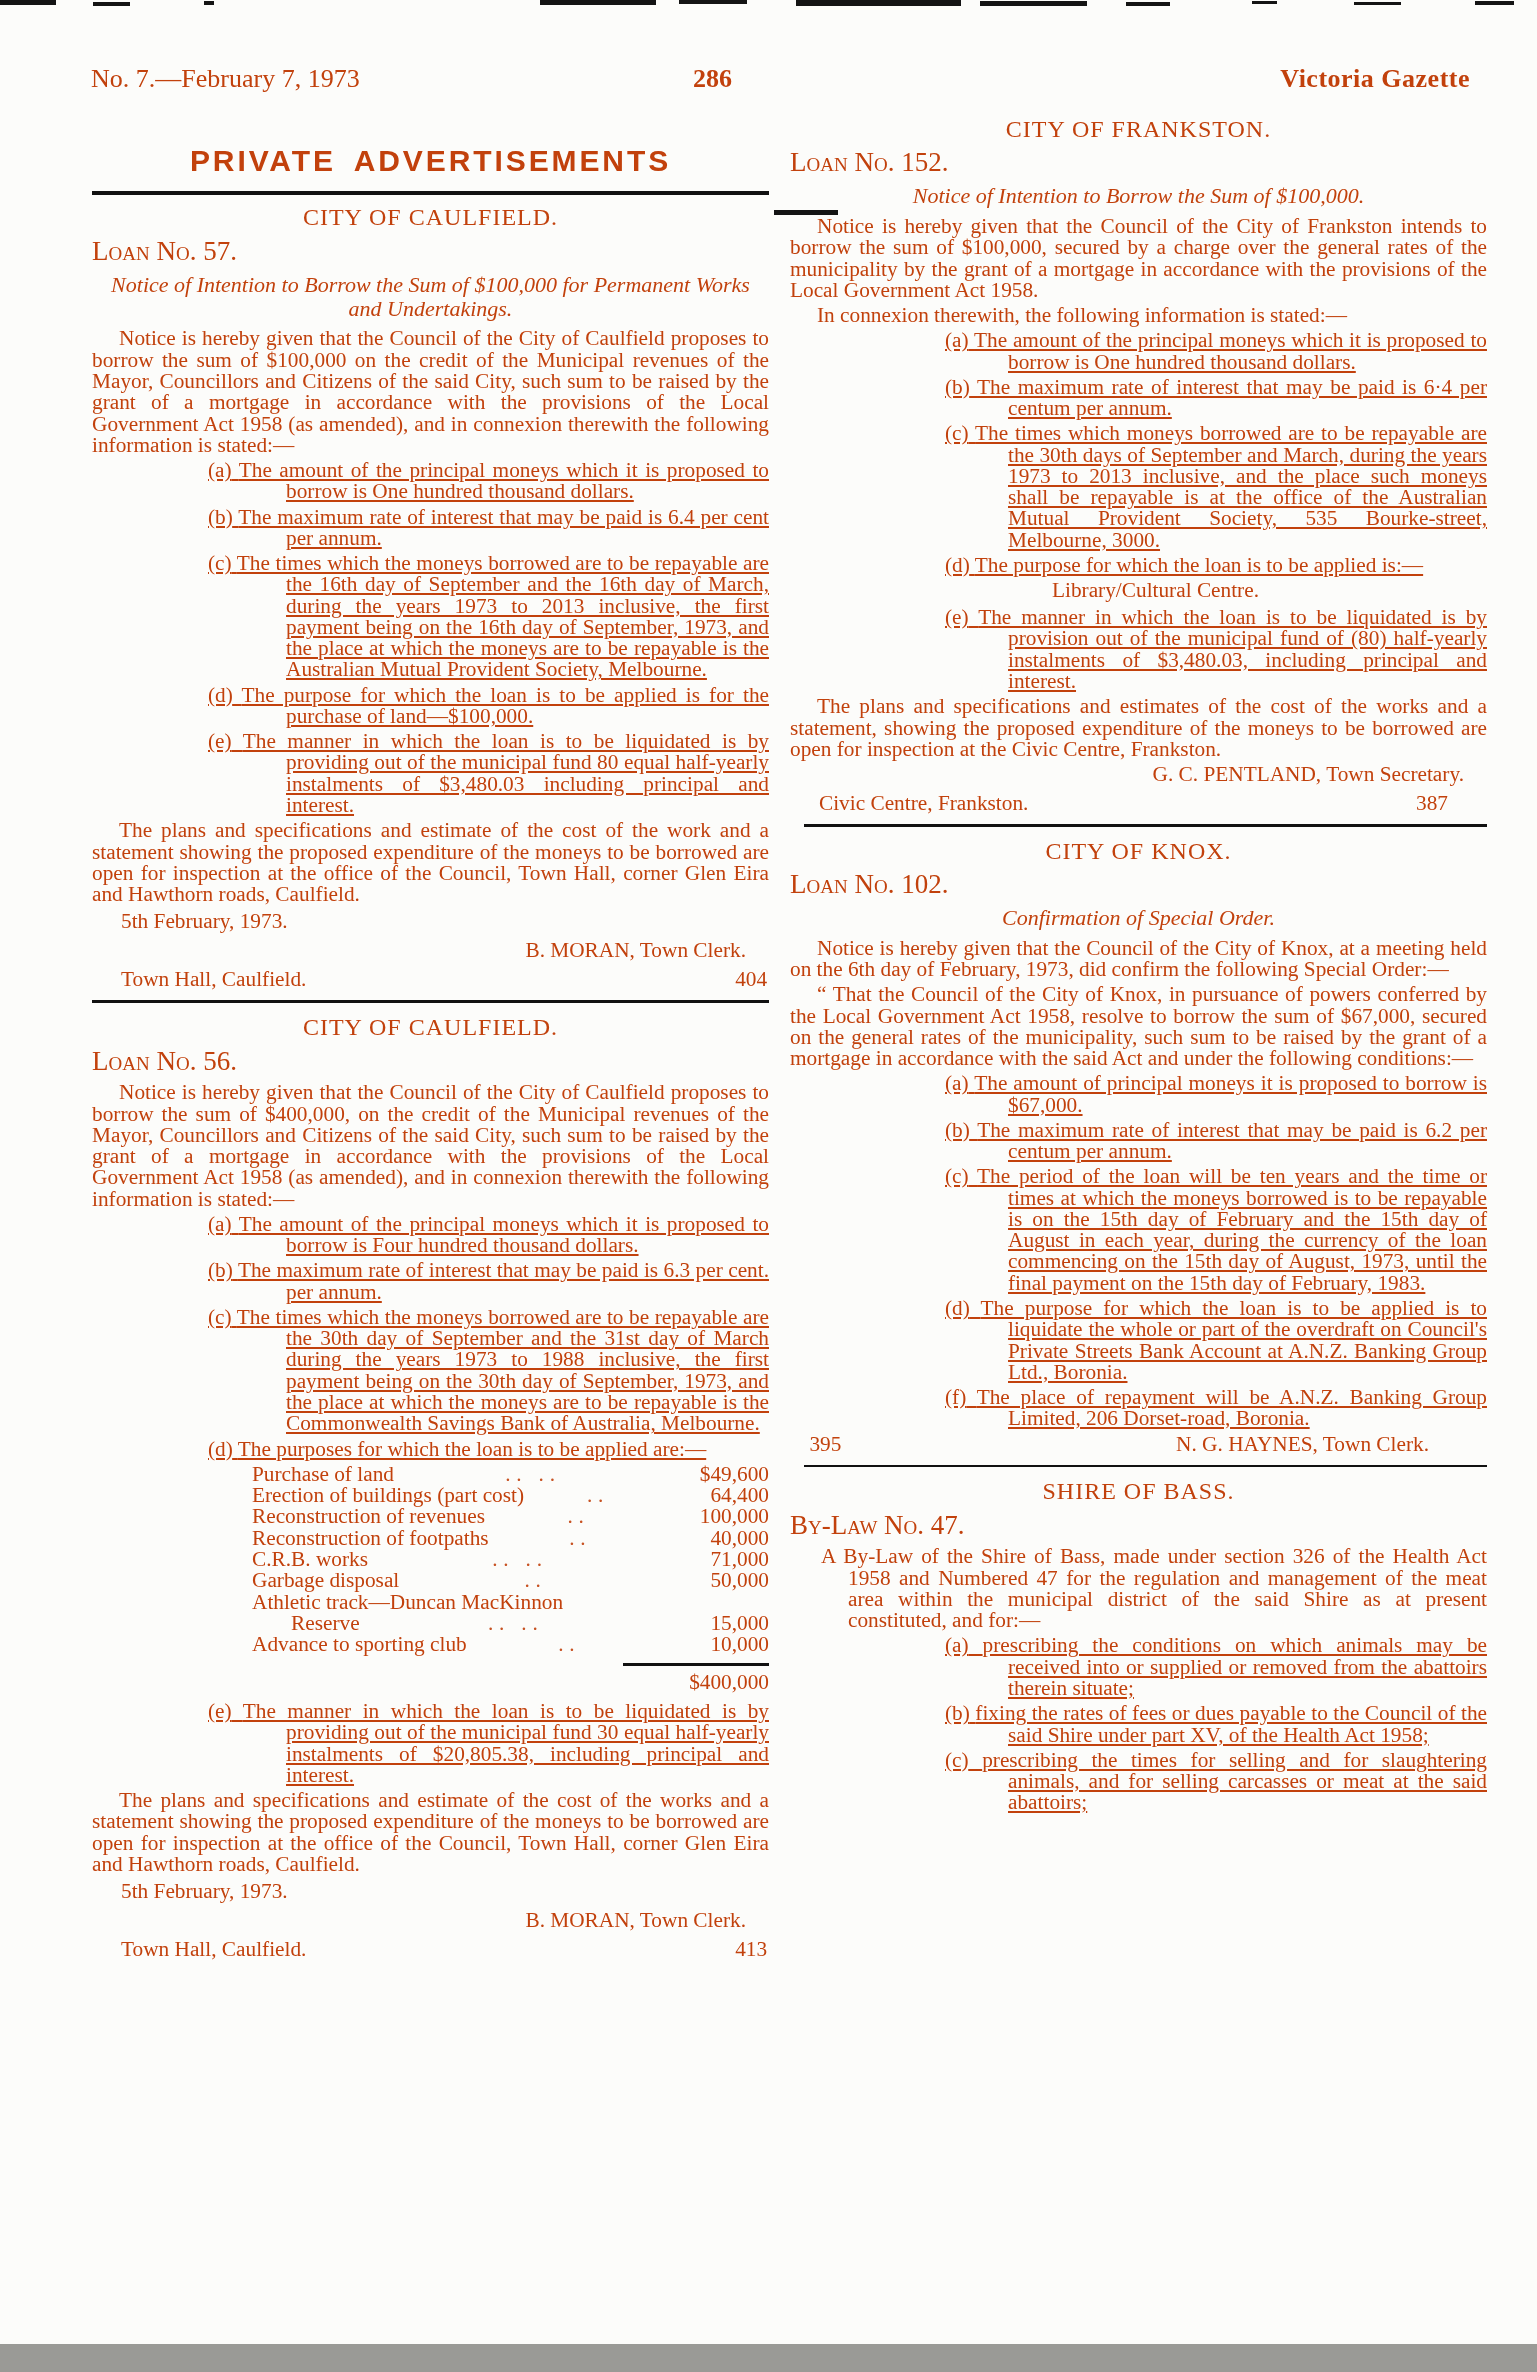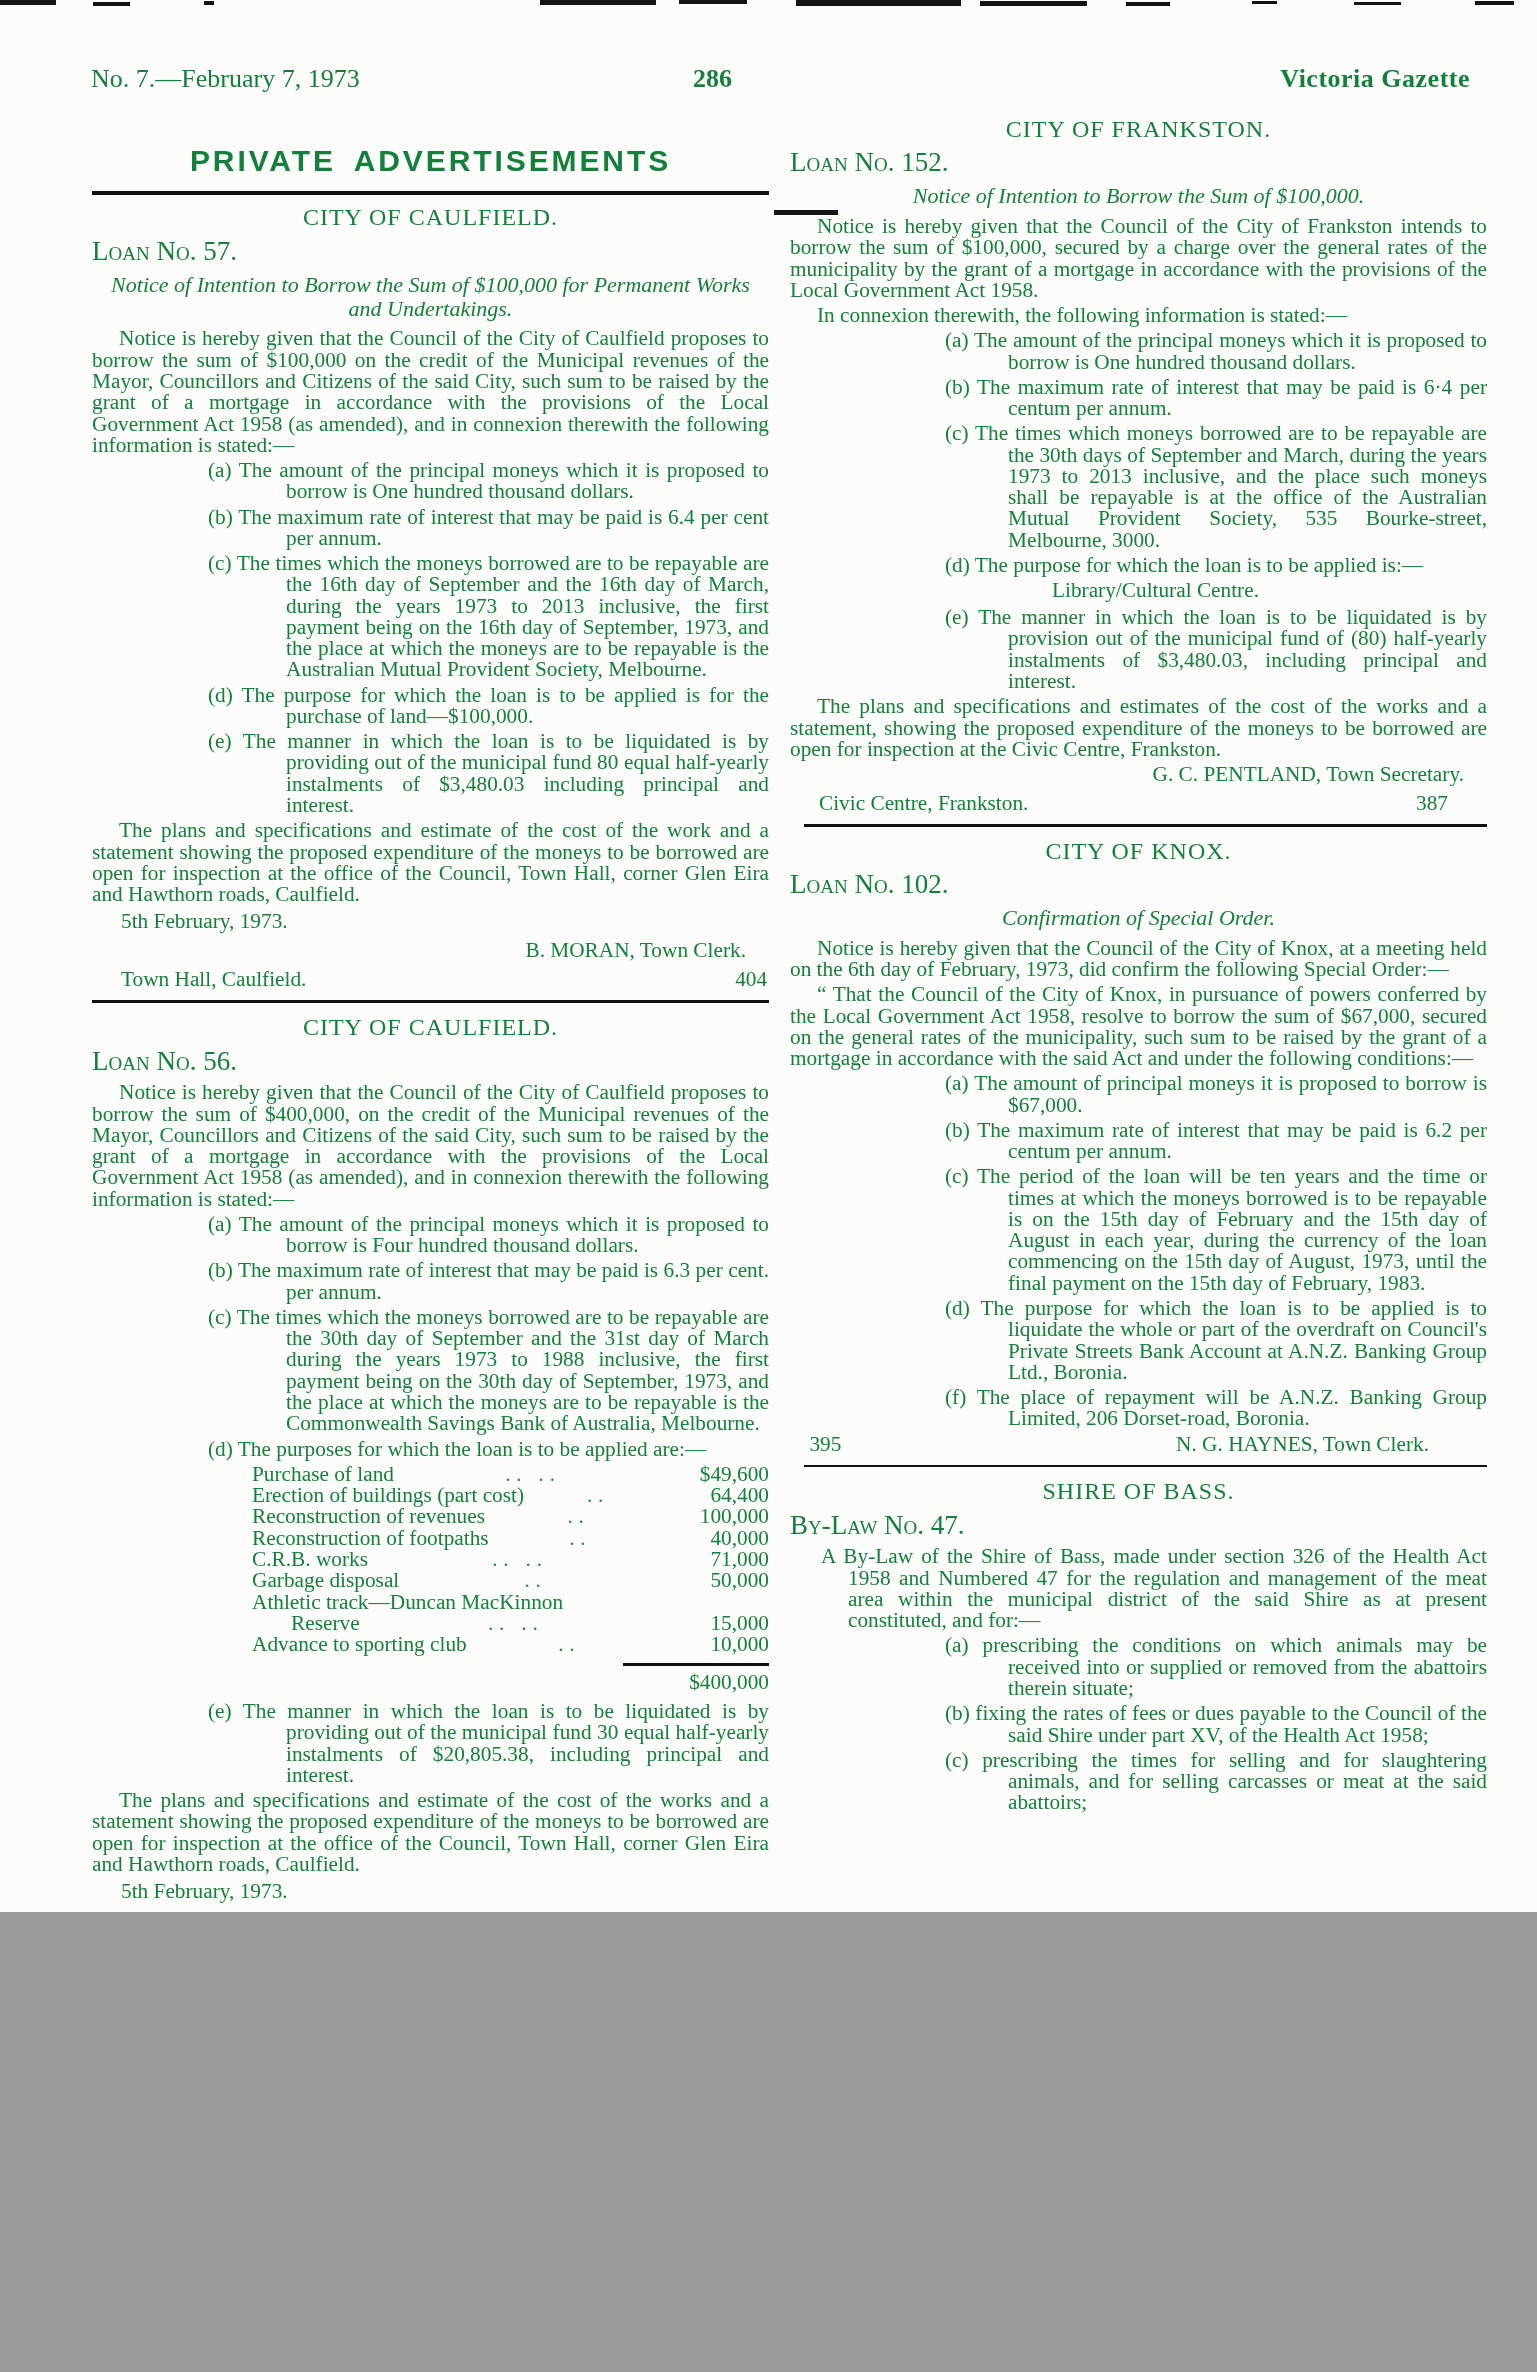--- a/index.html
+++ b/index.html
@@ -1,17 +1,17 @@
 <!DOCTYPE html>
 <html><head>
 <meta charset="utf-8">
 <style>
   html,body{margin:0;padding:0;background:#9a9a96;}
-  .page{position:relative;width:1537px;height:1912px;margin:0 auto;background:#fcfcfa;
-        font-family:"Liberation Serif","DejaVu Serif",serif;color:#15803d;overflow:hidden;}
+  .page{position:relative;width:1537px;height:2344px;margin:0 auto;background:#fcfcfa;
+        font-family:"Liberation Serif","DejaVu Serif",serif;color:#c2410c;overflow:hidden;}
   
   .artifact{position:absolute;background:#141414;}
   
   .hdr{position:absolute;top:64px;font-size:26px;white-space:nowrap;}
   .hdr-left{left:91px;}
   .hdr-center{left:693px;font-weight:bold;}
   .hdr-right{right:67px;font-weight:bold;letter-spacing:0.5px;}
   
   .col{position:absolute;top:109px;font-size:21.3px;line-height:21.3px;text-align:justify;}
   .col-left{left:92px;width:677px;}
@@ -22,21 +22,21 @@
                  margin:35px 0 0 0;line-height:33px;}
   .rule-thick{height:4.9px;background:#111;margin:13.6px 0 9.7px 0;}
   .rule{height:2.9px;background:#111;margin:9.7px 0 11.6px 0;}
   .rule-right{margin-left:13.6px;}
   
   .city{text-align:center;font-size:24px;line-height:25px;letter-spacing:1px;margin:7.8px 0 9.7px 0;}
   .loan{text-align:left;font-size:27px;line-height:23px;font-variant:small-caps;margin:0 0 9.7px 0;}
   .ntitle{text-align:center;font-style:italic;font-size:22px;line-height:24px;margin:0 0 7.8px 0;}
   
   .para{margin:0 0 3.9px 0;text-indent:27px;}
-  .hang{margin:0 0 3.9px 0;padding-left:194px;text-indent:-78px;}
+  .hang{margin:0 0 3.9px 0;padding-left:194px;text-indent:-78px;text-decoration:underline;}
   .col-right .hang{padding-left:218px;text-indent:-63px;}
   .hang-wide{margin:0 0 3.9px 0;padding-left:58px;text-indent:-27px;}
   .sub-line{margin:1.9px 0 5.8px 262px;text-align:left;}
   
   .prow{display:flex;margin-left:160px;text-align:left;}
   .prow-indent{margin-left:199px;}
   .plbl{white-space:nowrap;}
   .pdots{flex:1;text-align:center;letter-spacing:5.8px;opacity:0.9;}
   .pamt{min-width:97px;text-align:right;white-space:nowrap;}
   .ptotal-rule{height:2.9px;background:#111;width:146px;margin:7.8px 0 5.8px auto;}

